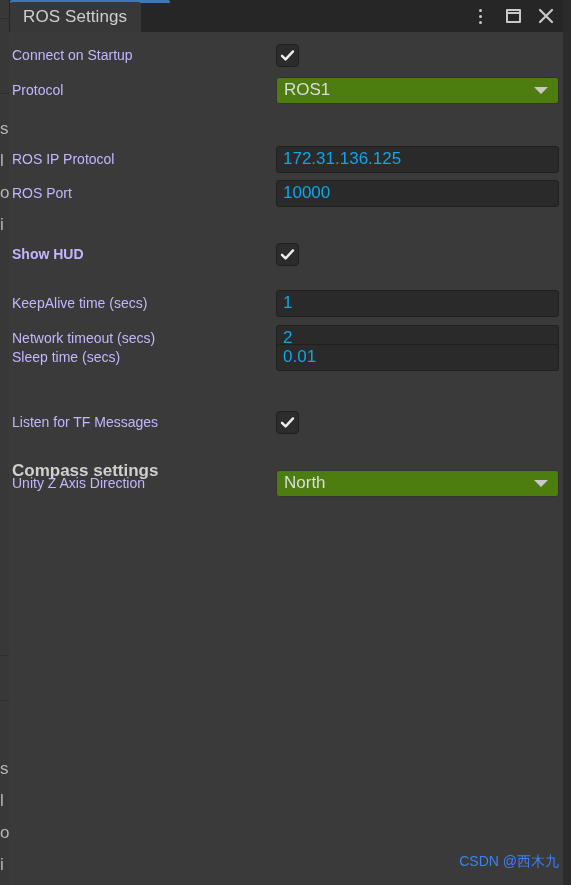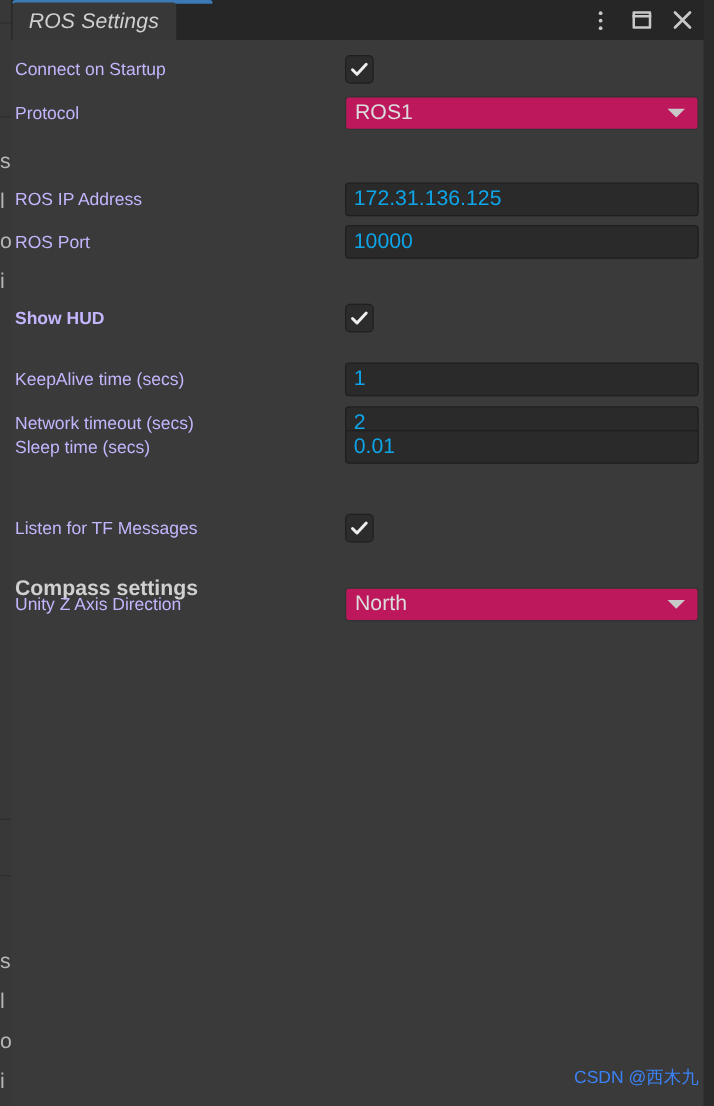--- a/index.html
+++ b/index.html
@@ -77,21 +77,20 @@
     left: 1px;
     top: 2px;
     height: 30px;
     padding: 0 14px 0 13px;
     background: #383838;
     border-top-left-radius: 3px;
     border-top-right-radius: 3px;
     box-sizing: border-box;
     display: flex;
     align-items: center;
-    font-style: italic;
   }
   .tab-accent {
     position: absolute;
     left: 1px;
     top: 0;
     width: 160px;
     height: 3px;
     background: #3d7ab5;
     border-top-left-radius: 2px;
     border-top-right-radius: 2px;
@@ -200,21 +199,21 @@
     background: #2a2a2a;
     border: 1px solid #1f1f1f;
     border-radius: 3px;
     display: flex;
     align-items: center;
     padding-left: 6px;
     color: #0ea5e9;
     font-size: 17px;
   }
   .dropdown {
-    background: #be185d;
+    background: #4d7c0f;
     border: 1px solid #333333;
     border-radius: 3px;
     display: flex;
     align-items: center;
     padding-left: 7px;
     color: #dcdcdc;
     font-size: 17px;
     position: absolute;
   }
   .dropdown .caret {
@@ -312,21 +311,21 @@
     <div class="row" style="top:41px;">
       <span class="label">Protocol</span>
       <span class="field dropdown">
         <span>ROS1</span>
         <span class="caret"></span>
       </span>
     </div>
 
 
     <div class="row" style="top:110px;">
-      <span class="label">ROS IP Address</span>
+      <span class="label">ROS IP Protocol</span>
       <span class="field textfield">
         <span>172.31.136.125</span>
       </span>
     </div>
 
     <div class="row" style="top:144px;">
       <span class="label">ROS Port</span>
       <span class="field textfield">
         <span>10000</span>
       </span>

